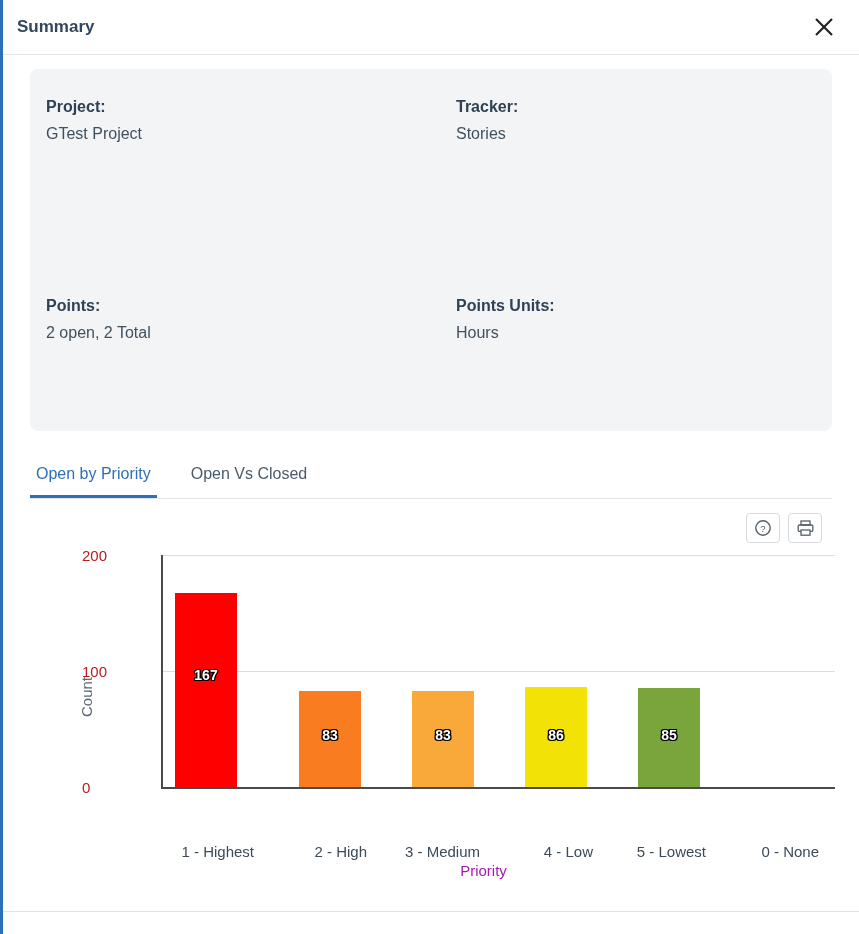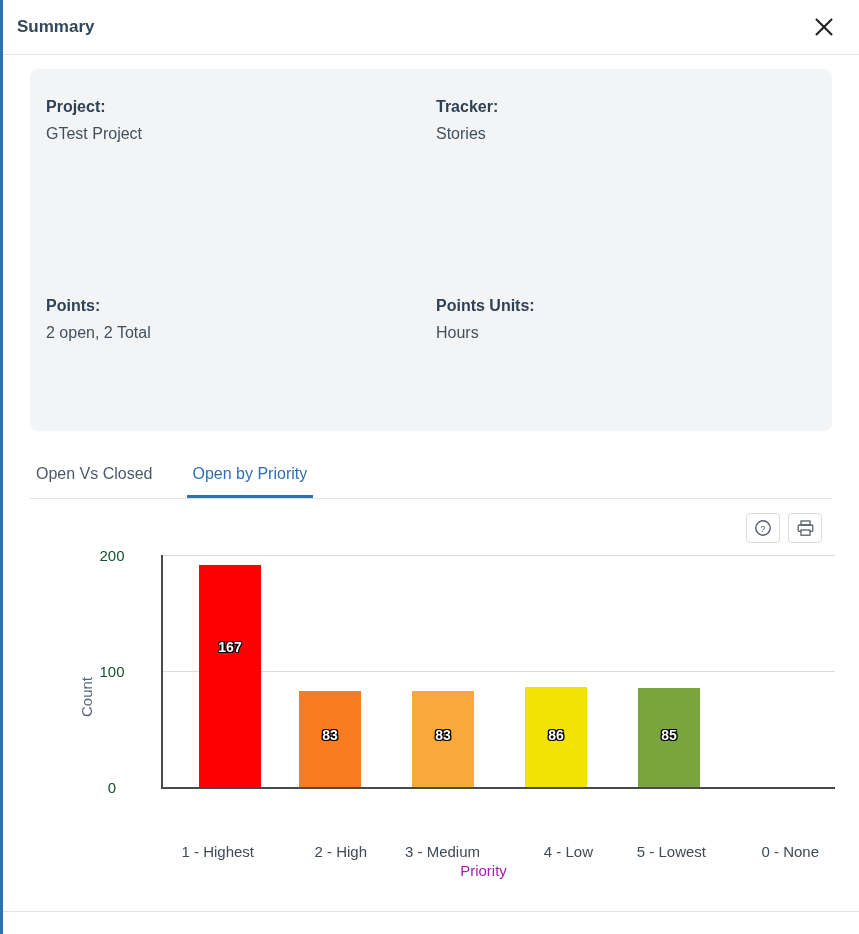--- a/index.html
+++ b/index.html
@@ -44,20 +44,21 @@
     margin: 14px 27px 0 27px;
     background: #f2f4f6;
     border-radius: 8px;
     padding: 25px 16px 20px 16px;
     height: 362px;
   }
   .info-grid {
     display: grid;
     grid-template-columns: 390px 1fr;
     row-gap: 0;
+    gap: 20px;
   }
   .info-block { margin-bottom: 0; }
   .info-label {
     font-size: 16px;
     font-weight: bold;
     color: #2f4155;
     line-height: 26px;
   }
   .info-value {
     font-size: 16px;
@@ -128,22 +129,22 @@
     left: 0; right: 0;
     bottom: 10px;
     text-align: center;
     font-size: 15px;
     color: #a21caf;
     padding-left: 105px;
   }
   .tick-label {
     position: absolute;
     font-size: 15px;
-    color: #14532d;
-    text-align: center;
+    color: #b91c1c;
+    text-align: left;
     width: 60px;
   }
   .cat-label {
     position: absolute;
     font-size: 15px;
     color: #3d4a58;
     text-align: right;
     top: 296px;
   }
   .gridline {
@@ -232,22 +233,22 @@
         <div class="info-value">2 open, 2 Total</div>
       </div>
       <div class="info-block">
         <div class="info-label">Points Units:</div>
         <div class="info-value">Hours</div>
       </div>
     </div>
   </div>
 
   <div class="tabs">
+    <div class="tab active">Open by Priority</div>
     <div class="tab">Open Vs Closed</div>
-    <div class="tab active">Open by Priority</div>
   </div>
 
   <div class="chart-area">
 
     <div class="chart-toolbar">
       <div class="tool-btn">
         <svg width="18" height="18" viewBox="0 0 18 18" aria-hidden="true">
           <circle cx="9" cy="9" r="7.2" fill="none" stroke="#55606b" stroke-width="1.4"></circle>
           <text x="9" y="12.6" font-size="9.5" text-anchor="middle" fill="#55606b" font-family="Liberation Sans, sans-serif">?</text>
         </svg>
@@ -268,21 +269,21 @@
       <div class="axis-line-x"></div>
       <div class="axis-line-y"></div>
 
       <div class="tick-label" style="left:52px; top:0px;">200</div>
       <div class="tick-label" style="left:52px; top:116px;">100</div>
       <div class="tick-label" style="left:52px; top:232px;">0</div>
 
       <div class="y-axis-title">Count</div>
 
       <div class="bar-wrap">
-        <div class="bar" style="left:36px; height:222px; background:#ff0000;">
+        <div class="bar" style="left:12px; height:194px; background:#ff0000;">
           <div class="bar-value" style="top:74px;">167</div>
         </div>
         <div class="bar" style="left:136px; height:96px; background:#f97d20;">
           <div class="bar-value" style="top:36px;">83</div>
         </div>
         <div class="bar" style="left:249px; height:96px; background:#f9a83a;">
           <div class="bar-value" style="top:36px;">83</div>
         </div>
         <div class="bar" style="left:362px; height:100px; background:#f2e205;">
           <div class="bar-value" style="top:40px;">86</div>

